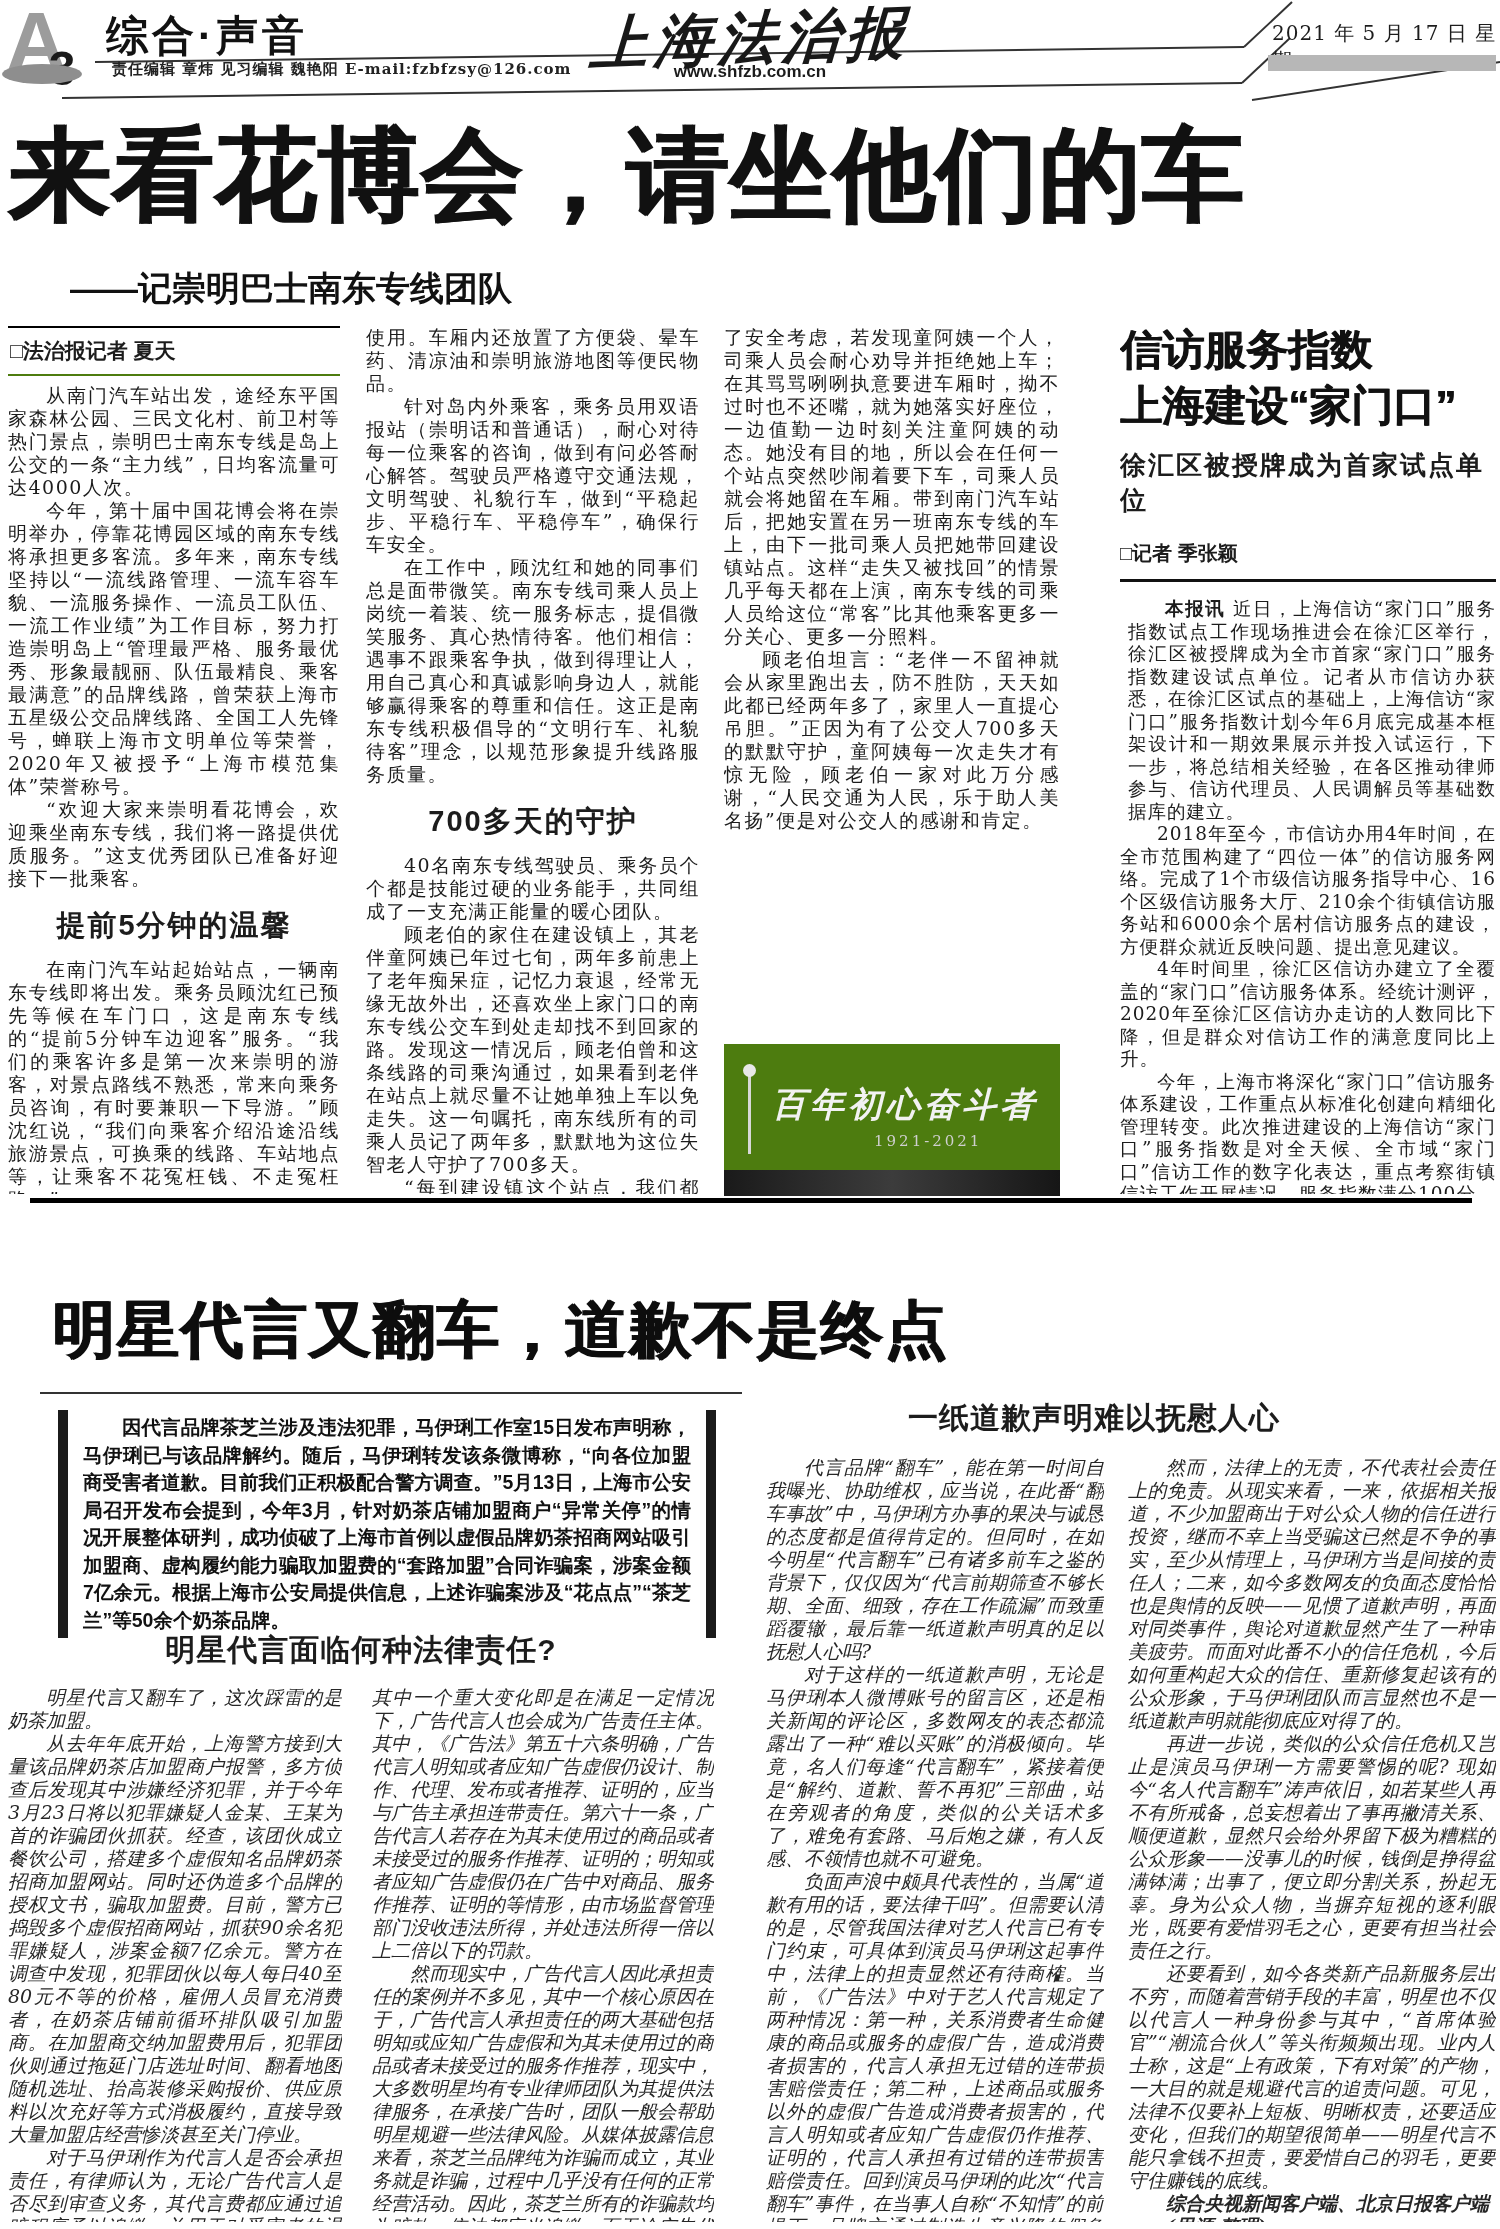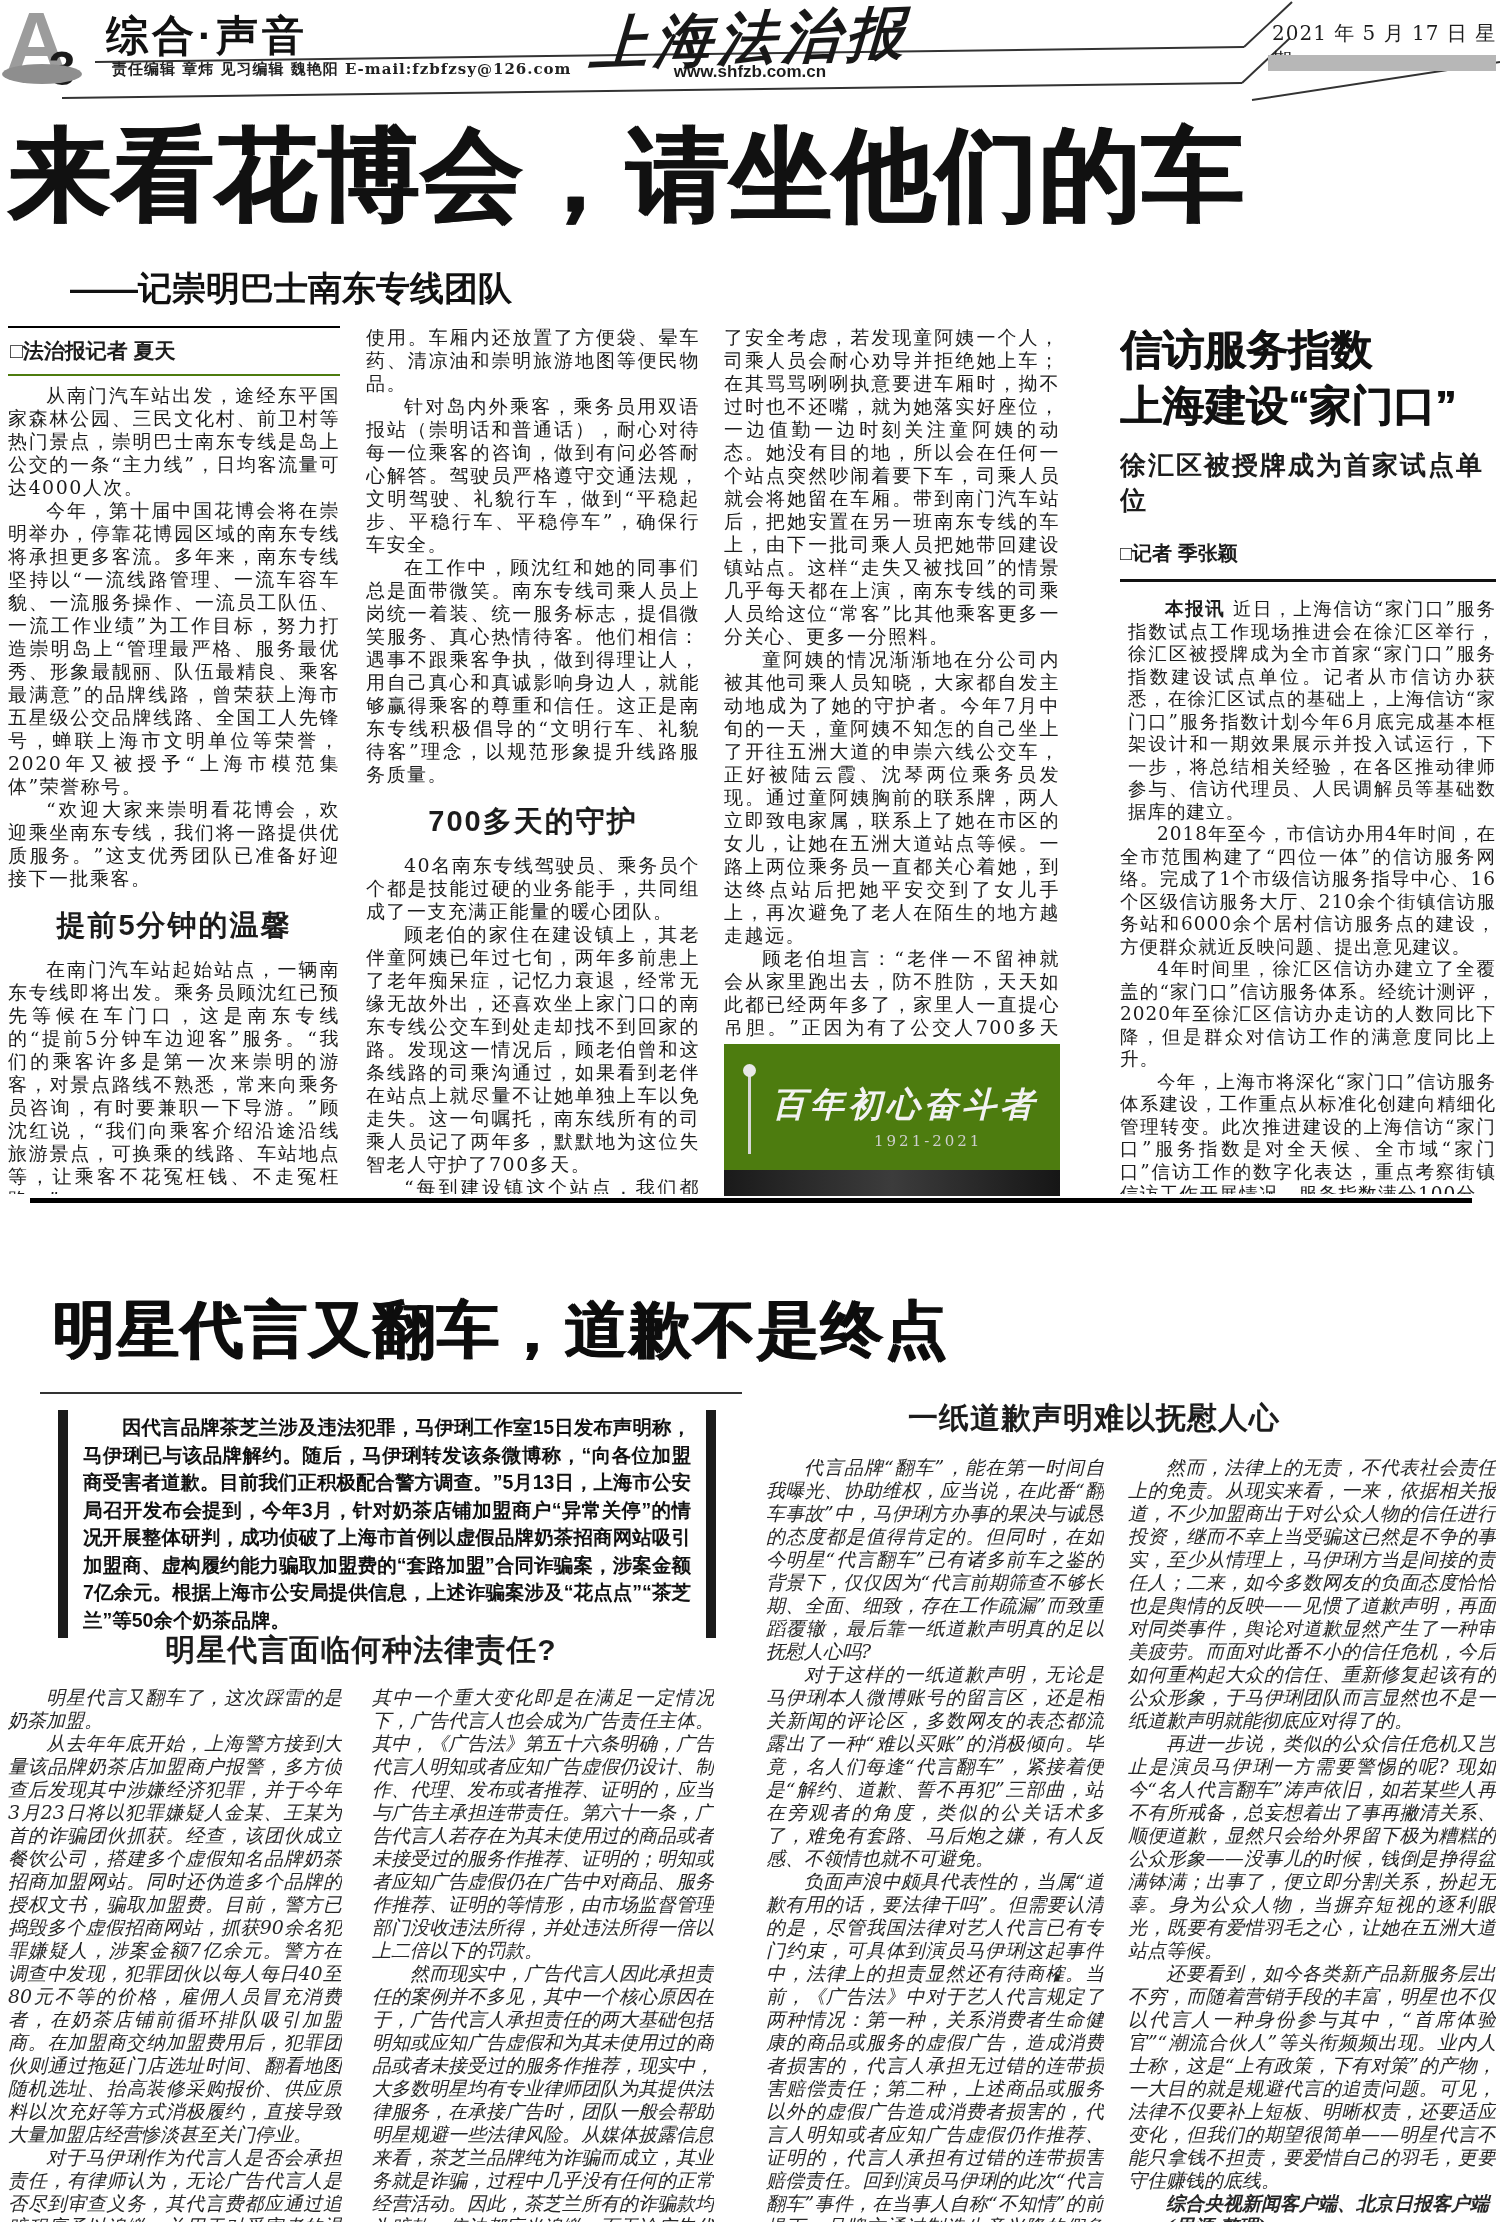--- a/index.html
+++ b/index.html
@@ -128,21 +128,20 @@
     <p>针对岛内外乘客，乘务员用双语报站（崇明话和普通话），耐心对待每一位乘客的咨询，做到有问必答耐心解答。驾驶员严格遵守交通法规，文明驾驶、礼貌行车，做到“平稳起步、平稳行车、平稳停车”，确保行车安全。</p>
     <p>在工作中，顾沈红和她的同事们总是面带微笑。南东专线司乘人员上岗统一着装、统一服务标志，提倡微笑服务、真心热情待客。他们相信：遇事不跟乘客争执，做到得理让人，用自己真心和真诚影响身边人，就能够赢得乘客的尊重和信任。这正是南东专线积极倡导的“文明行车、礼貌待客”理念，以规范形象提升线路服务质量。</p>
     <div class="crosshead">700多天的守护</div>
     <p>40名南东专线驾驶员、乘务员个个都是技能过硬的业务能手，共同组成了一支充满正能量的暖心团队。</p>
     <p>顾老伯的家住在建设镇上，其老伴童阿姨已年过七旬，两年多前患上了老年痴呆症，记忆力衰退，经常无缘无故外出，还喜欢坐上家门口的南东专线公交车到处走却找不到回家的路。发现这一情况后，顾老伯曾和这条线路的司乘沟通过，如果看到老伴在站点上就尽量不让她单独上车以免走失。这一句嘱托，南东线所有的司乘人员记了两年多，默默地为这位失智老人守护了700多天。</p>
     <p>“每到建设镇这个站点，我们都会特别留心，如果看到童阿姨，我们一般都会找各种理由拒绝她上车。”南东线驾驶员施惠华，乘务员陆云霞、姜锋琴、吴柳等人表示，为</p>
   </div>
 
   <div class="abs col c3">
     <p class="noindent">了安全考虑，若发现童阿姨一个人，司乘人员会耐心劝导并拒绝她上车；在其骂骂咧咧执意要进车厢时，拗不过时也不还嘴，就为她落实好座位，一边值勤一边时刻关注童阿姨的动态。她没有目的地，所以会在任何一个站点突然吵闹着要下车，司乘人员就会将她留在车厢。带到南门汽车站后，把她安置在另一班南东专线的车上，由下一批司乘人员把她带回建设镇站点。这样“走失又被找回”的情景几乎每天都在上演，南东专线的司乘人员给这位“常客”比其他乘客更多一分关心、更多一分照料。</p>
-    <p>童阿姨的情况渐渐地在分公司内被其他司乘人员知晓，大家都自发主动地成为了她的守护者。今年7月中旬的一天，童阿姨不知怎的自己坐上了开往五洲大道的申崇六线公交车，正好被陆云霞、沈琴两位乘务员发现。通过童阿姨胸前的联系牌，两人立即致电家属，联系上了她在市区的女儿，让她在五洲大道站点等候。一路上两位乘务员一直都关心着她，到达终点站后把她平安交到了女儿手上，再次避免了老人在陌生的地方越走越远。</p>
     <p>顾老伯坦言：“老伴一不留神就会从家里跑出去，防不胜防，天天如此都已经两年多了，家里人一直提心吊胆。”正因为有了公交人700多天的默默守护，童阿姨每一次走失才有惊无险，顾老伯一家对此万分感谢，“人民交通为人民，乐于助人美名扬”便是对公交人的感谢和肯定。</p>
   </div>
 
   <div class="abs photo">
     <span class="mic"></span>
     <div class="title">百年初心奋斗者</div>
     <div class="years">1921-2021</div>
     <div class="stage"></div>
   </div>
 
@@ -183,19 +182,19 @@
   </div>
 
   <div class="abs bcol b3">
     <p>代言品牌“翻车”，能在第一时间自我曝光、协助维权，应当说，在此番“翻车事故”中，马伊琍方办事的果决与诚恳的态度都是值得肯定的。但同时，在如今明星“代言翻车”已有诸多前车之鉴的背景下，仅仅因为“代言前期筛查不够长期、全面、细致，存在工作疏漏”而致重蹈覆辙，最后靠一纸道歉声明真的足以抚慰人心吗?</p>
     <p>对于这样的一纸道歉声明，无论是马伊琍本人微博账号的留言区，还是相关新闻的评论区，多数网友的表态都流露出了一种“难以买账”的消极倾向。毕竟，名人们每逢“代言翻车”，紧接着便是“解约、道歉、誓不再犯”三部曲，站在旁观者的角度，类似的公关话术多了，难免有套路、马后炮之嫌，有人反感、不领情也就不可避免。</p>
     <p>负面声浪中颇具代表性的，当属“道歉有用的话，要法律干吗”。但需要认清的是，尽管我国法律对艺人代言已有专门约束，可具体到演员马伊琍这起事件中，法律上的担责显然还有待商榷。当前，《广告法》中对于艺人代言规定了两种情况：第一种，关系消费者生命健康的商品或服务的虚假广告，造成消费者损害的，代言人承担无过错的连带损害赔偿责任；第二种，上述商品或服务以外的虚假广告造成消费者损害的，代言人明知或者应知广告虚假仍作推荐、证明的，代言人承担有过错的连带损害赔偿责任。回到演员马伊琍的此次“代言翻车”事件，在当事人自称“不知情”的前提下，品牌方通过制造生意兴隆的假象来招引加盟商，后又不管不顾，这当中马伊琍作为代言人所需要担负的“责任”放在以上两种情况中，显然都是难以成立的。</p>
   </div>
 
   <div class="abs bcol b4">
     <p>然而，法律上的无责，不代表社会责任上的免责。从现实来看，一来，依据相关报道，不少加盟商出于对公众人物的信任进行投资，继而不幸上当受骗这已然是不争的事实，至少从情理上，马伊琍方当是间接的责任人；二来，如今多数网友的负面态度恰恰也是舆情的反映——见惯了道歉声明，再面对同类事件，舆论对道歉显然产生了一种审美疲劳。而面对此番不小的信任危机，今后如何重构起大众的信任、重新修复起该有的公众形象，于马伊琍团队而言显然也不是一纸道歉声明就能彻底应对得了的。</p>
-    <p>再进一步说，类似的公众信任危机又岂止是演员马伊琍一方需要警惕的呢? 现如今“名人代言翻车”涛声依旧，如若某些人再不有所戒备，总妄想着出了事再撇清关系、顺便道歉，显然只会给外界留下极为糟糕的公众形象——没事儿的时候，钱倒是挣得盆满钵满；出事了，便立即分割关系，扮起无辜。身为公众人物，当摒弃短视的逐利眼光，既要有爱惜羽毛之心，让她在五洲大道站点等候。</p>
+    <p>再进一步说，类似的公众信任危机又岂止是演员马伊琍一方需要警惕的呢? 现如今“名人代言翻车”涛声依旧，如若某些人再不有所戒备，总妄想着出了事再撇清关系、顺便道歉，显然只会给外界留下极为糟糕的公众形象——没事儿的时候，钱倒是挣得盆满钵满；出事了，便立即分割关系，扮起无辜。身为公众人物，当摒弃短视的逐利眼光，既要有爱惜羽毛之心，更要有担当社会责任之行。</p>
     <p>还要看到，如今各类新产品新服务层出不穷，而随着营销手段的丰富，明星也不仅以代言人一种身份参与其中，“首席体验官”“潮流合伙人”等头衔频频出现。业内人士称，这是“上有政策，下有对策”的产物，一大目的就是规避代言的追责问题。可见，法律不仅要补上短板、明晰权责，还要适应变化，但我们的期望很简单——明星代言不能只拿钱不担责，要爱惜自己的羽毛，更要守住赚钱的底线。</p>
     <p class="credit">综合央视新闻客户端、北京日报客户端</p>
     <p class="credit2">(思源   整理)</p>
   </div>
 
 </div>
 
 </body></html>

